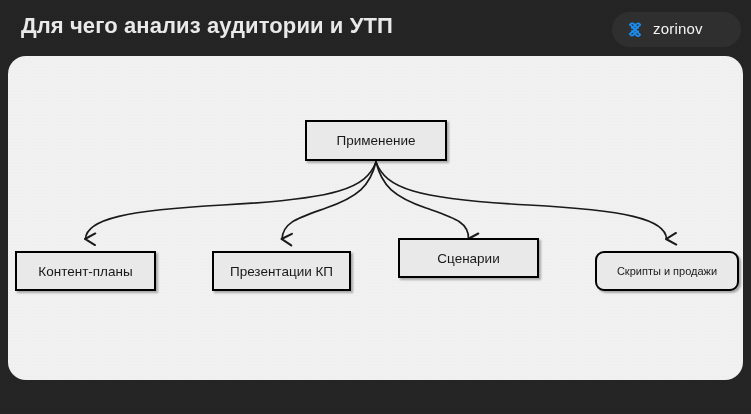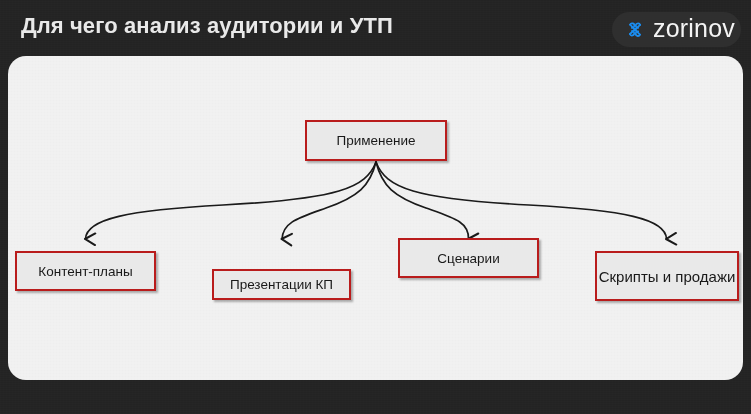--- a/index.html
+++ b/index.html
@@ -50,21 +50,21 @@
     background: #2f2f2f;
     display: flex;
     align-items: center;
     gap: 7px;
     padding-left: 12px;
   }
 
   .brand-mark { width: 22px; height: 22px; display: block; flex: 0 0 auto; }
 
   .brand-text {
-    font-size: 25px;
+    font-size: 15px;
     color: #f4f4f4;
     letter-spacing: .2px;
     line-height: 1;
     position: relative;
     top: -1px;
   }
 
   
   .canvas-card {
     position: absolute;
@@ -97,36 +97,36 @@
     position: absolute;
     left: 0; top: 0;
     width: 735px;
     height: 324px;
   }
 
   
   .flow-node {
     position: absolute;
     background: #e9e9e9;
-    border: 2px solid #b91c1c;
+    border: 2px solid #000000;
     display: flex;
     align-items: center;
     justify-content: center;
     font-size: 13.5px;
     color: #191919;
     white-space: nowrap;
     box-shadow: 2px 2px 2px rgba(0,0,0,.30);
     z-index: 3;
   }
 
   .node-root    { left: 297px; top: 64px;  width: 142px; height: 41px; }
   .node-leaf-1  { left: 7px;   top: 195px; width: 141px; height: 40px; }
-  .node-leaf-2  { left: 204px; top: 195px; width: 139px; height: 31px; margin-top: 18px; }
+  .node-leaf-2  { left: 204px; top: 195px; width: 139px; height: 40px; }
   .node-leaf-3  { left: 390px; top: 182px; width: 141px; height: 40px; }
-  .node-leaf-4  { left: 587px; top: 195px; width: 144px; height: 50px; font-size: 15px; }
+  .node-leaf-4  { left: 587px; top: 195px; width: 144px; height: 40px; font-size: 11px; border-radius: 9px; }
 </style>
 </head>
 <body>
 
 <div class="noise-layer"></div>
 
 <h1 class="page-title">Для чего анализ аудитории и УТП</h1>
 
 <div class="brand-pill">
   <svg class="brand-mark" viewBox="0 0 24 24">

